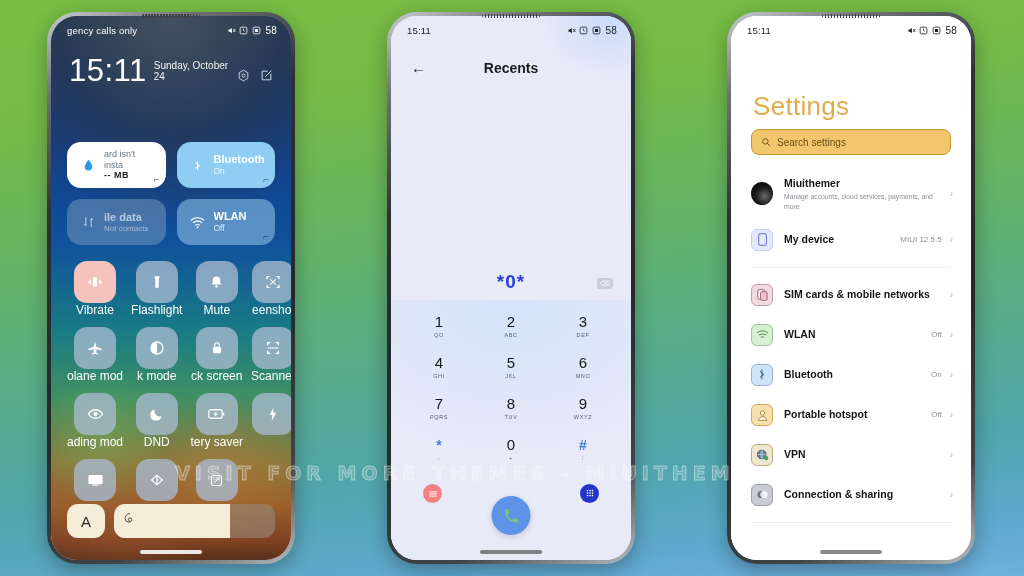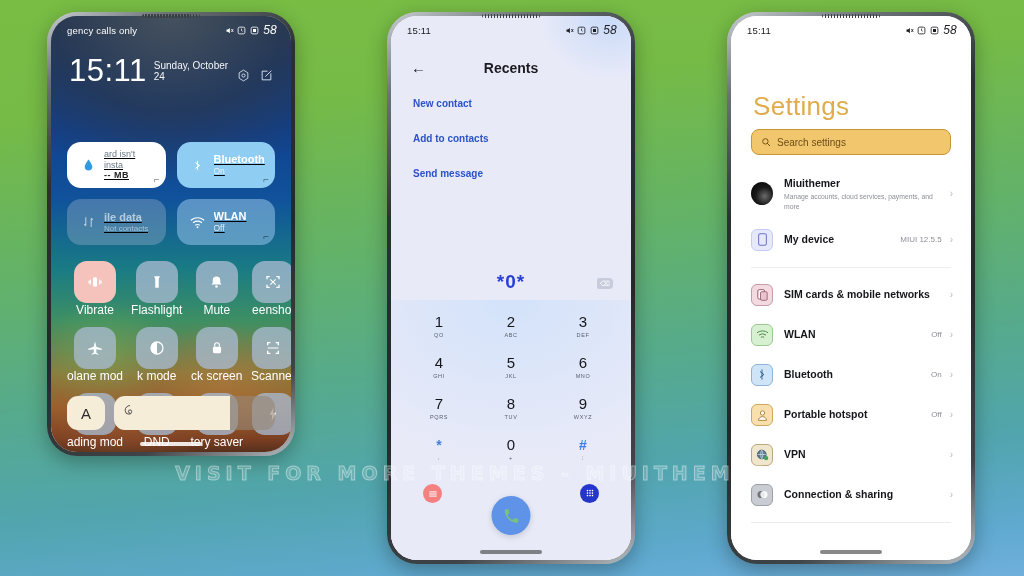--- a/index.html
+++ b/index.html
@@ -41,47 +41,47 @@
   
   .statusbar {
     position: absolute; top: 0; left: 0; right: 0; height: 26px;
     display: flex; align-items: center; justify-content: space-between;
     padding: 2px 14px 0 16px;
     font-size: 9.5px; letter-spacing: .2px;
     z-index: 25;
   }
   .sb-right { display: flex; align-items: center; gap: 3.5px; }
   .sb-ico { display:block; }
-  .sb-batt { font-size: 12px; margin-left: 1px; font-style: italic; }
+  .sb-batt { font-size: 10px; margin-left: 1px; }
   .light-text { color: #ffffff; }
   .dark-text { color: #1b1b1f; }
 
   
-  #phone1 { left: 47px; top: 12px; width: 248px; height: 444px; }
+  #phone1 { left: 47px; top: 12px; width: 248px; height: 552px; }
   .cc-bg {
     position: absolute; inset: 0;
     background:
       radial-gradient(120% 55% at 50% 0%, rgba(70,82,95,.95) 0%, rgba(40,56,82,.75) 40%, rgba(20,45,95,0) 70%),
       linear-gradient(180deg,#2f3b4c 0%, #173a72 12%, #11418e 26%, #10529b 42%, #197b84 58%, #3f8f63 70%, #8a7a3c 82%, #9a5f2c 90%, #7b3f22 97%, #57301c 100%);
   }
   .cc-blobs { position:absolute; inset:0;
     background:
       radial-gradient(40% 18% at 22% 78%, rgba(120,180,90,.45), transparent 70%),
       radial-gradient(45% 20% at 72% 84%, rgba(190,120,60,.45), transparent 70%),
       radial-gradient(50% 22% at 30% 92%, rgba(160,90,50,.5), transparent 72%);
   }
   .cc-head { position:absolute; top:30px; left:0; right:0; padding: 0 18px; }
   .cc-clockrow { display:flex; align-items:flex-end; margin-top: 10px; }
   .cc-time { font-size: 31px; color:#fff; font-weight: 300; line-height: .95; letter-spacing: .5px;}
   .cc-date { font-size: 10px; color: rgba(255,255,255,.95); margin-left: 7px; margin-bottom: 3px;}
   .cc-headicons { margin-left:auto; display:flex; gap:10px; margin-bottom:3px;}
   .cc-headicons svg { display:block; }
 
   .cc-tiles { position:absolute; top:126px; left:0; right:0; padding: 0 16px; }
-  .big-row { display:flex; gap: 11px; text-decoration: underline; }
+  .big-row { display:flex; gap: 11px; }
   .big-tile {
     flex:1; height: 46px; border-radius: 14px; position:relative;
     display:flex; align-items:center; padding: 0 9px; overflow:hidden;
   }
   .big-tile.white { background: #ffffff; }
   .big-tile.blue  { background: #8fcdf2; }
   .big-tile.dim   { background: rgba(150,175,200,.40); align-items: center; }
   .big-tile.dim2  { background: rgba(135,185,225,.62); }
   .bt-ico { width: 24px; flex: none; display:flex; align-items:center; justify-content:center;}
   .bt-txt { margin-left: 4px; line-height: 1.15; overflow:hidden;}
@@ -458,25 +458,20 @@
             <rect x="3" y="3" width="18" height="18" rx="4" fill="none" stroke="#1b1b1f" stroke-width="2.2"></rect>
             <rect x="8" y="8" width="8" height="8" fill="#1b1b1f"></rect>
           </svg>
         <span class="sb-batt">58</span>
       </span>
     </div>
 
     <div class="dial-back">←</div>
     <div class="dial-title">Recents</div>
 
-    <div class="dial-actions">
-      <div class="dial-act">New contact</div>
-      <div class="dial-act">Add to contacts</div>
-      <div class="dial-act">Send message</div>
-    </div>
 
     <div class="dial-number">*0*</div>
     <div class="dial-del">⌫</div>
 
     <div class="keypad-bg"></div>
     <div class="keypad-cone"></div>
 
     <div class="keypad">
       <div class="key">
           <span class="key-d">1</span>

